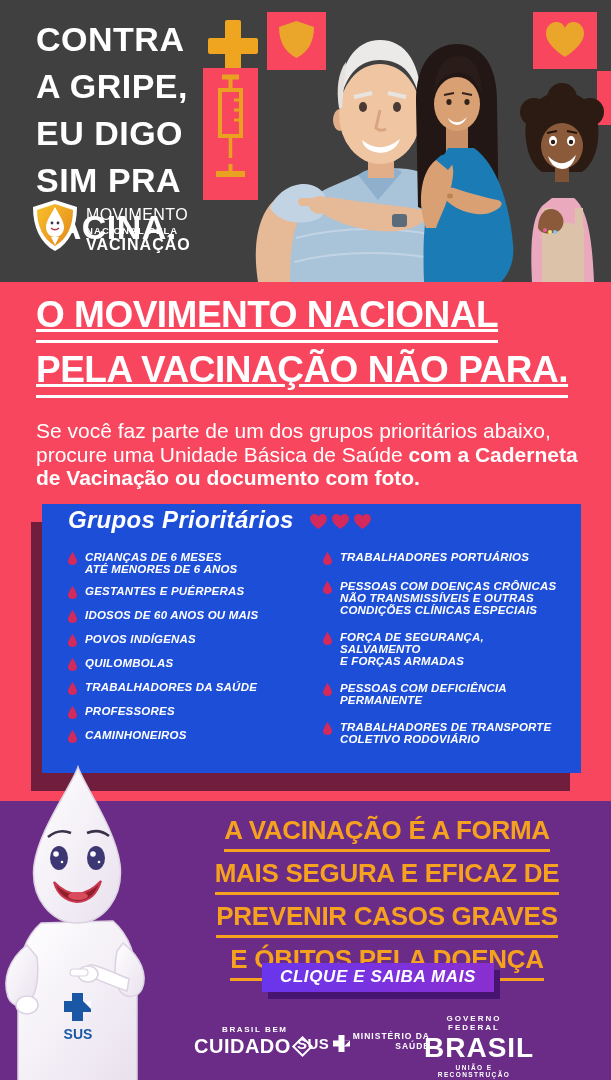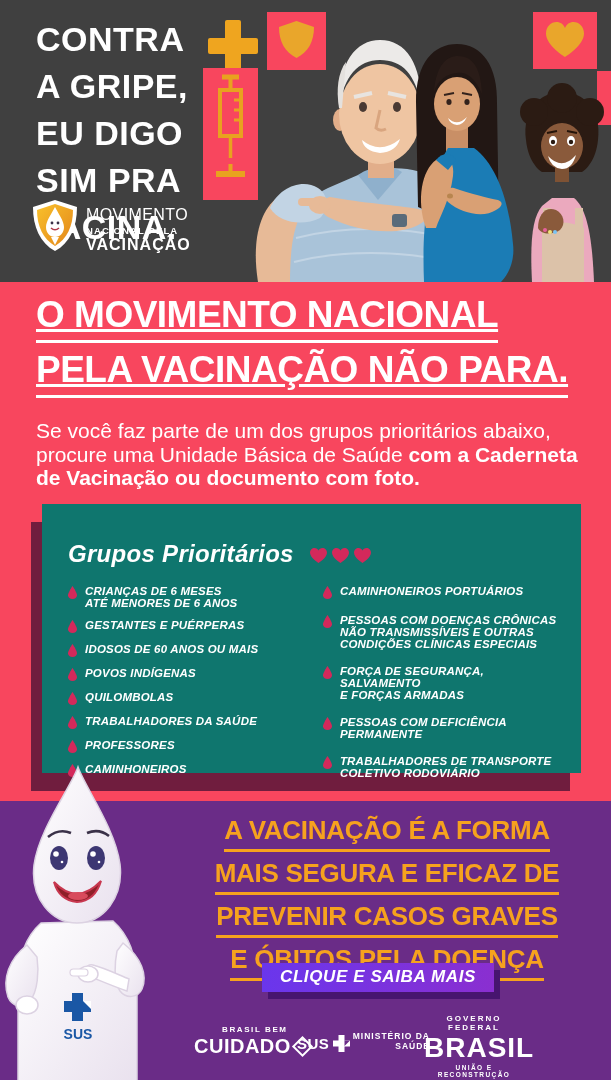--- a/index.html
+++ b/index.html
@@ -23,22 +23,22 @@
   
   .banner{position:absolute;left:0;top:282px;width:611px;height:519px;background:#F8465E;}
   .banner-title{position:absolute;left:36px;top:13px;color:#fff;font-weight:700;
     font-size:37px;letter-spacing:-.5px;line-height:40px;}
   .banner-title .tline{margin-bottom:7px;}
   .banner-title .tline span{display:inline-block;border-bottom:3px solid #fff;padding-bottom:5px;text-decoration:underline;}
   .banner-body{position:absolute;left:36px;top:116px;width:548px;color:#fff;
     font-size:21px;line-height:23.5px;font-weight:400;}
   .banner-body b{font-weight:700;}
   .card-shadow{position:absolute;left:31px;top:240px;width:539px;height:269px;background:#701D3E;}
-  .card{position:absolute;left:42px;top:222px;width:539px;height:269px;background:#0f766e;
-    box-sizing:border-box;padding:36px 24px 0 26px;}
+  .card{position:absolute;left:42px;top:222px;width:539px;height:269px;background:#1d4ed8;
+    box-sizing:border-box;padding:2px 24px 0 26px;}
   .card-title-row{display:flex;align-items:center;}
   .card-title{color:#fff;font-size:24px;font-weight:700;font-style:italic;letter-spacing:.3px;}
   .hearts{display:flex;gap:5px;margin-left:16px;margin-top:3px;}
   .cols{display:flex;margin-top:17px;}
   .col{box-sizing:border-box;}
   .col-left{width:250px;}
   .col-right{width:239px;margin-left:10px;}
   .pitem{display:flex;align-items:flex-start;}
   .col-left .pitem{margin-bottom:10px;}
   .col-right .pitem{margin-bottom:15px;}
@@ -288,21 +288,21 @@
                 <path d="M4.5,0 C4.5,0 0,6.5 0,9.3 C0,11.6 2,13 4.5,13 C7,13 9,11.6 9,9.3 C9,6.5 4.5,0 4.5,0 Z" fill="#D3295B"></path>
               </svg>
               <span class="pitem-text">CAMINHONEIROS</span>
             </div>
         </div>
         <div class="col col-right">
           <div class="pitem">
               <svg width="9" height="13" viewBox="0 0 9 13">
                 <path d="M4.5,0 C4.5,0 0,6.5 0,9.3 C0,11.6 2,13 4.5,13 C7,13 9,11.6 9,9.3 C9,6.5 4.5,0 4.5,0 Z" fill="#D3295B"></path>
               </svg>
-              <span class="pitem-text">CAMINHONEIROS PORTUÁRIOS</span>
+              <span class="pitem-text">TRABALHADORES PORTUÁRIOS</span>
             </div>
           <div class="pitem">
               <svg width="9" height="13" viewBox="0 0 9 13">
                 <path d="M4.5,0 C4.5,0 0,6.5 0,9.3 C0,11.6 2,13 4.5,13 C7,13 9,11.6 9,9.3 C9,6.5 4.5,0 4.5,0 Z" fill="#D3295B"></path>
               </svg>
               <span class="pitem-text">PESSOAS COM DOENÇAS CRÔNICAS
 NÃO TRANSMISSÍVEIS E OUTRAS
 CONDIÇÕES CLÍNICAS ESPECIAIS</span>
             </div>
           <div class="pitem">

